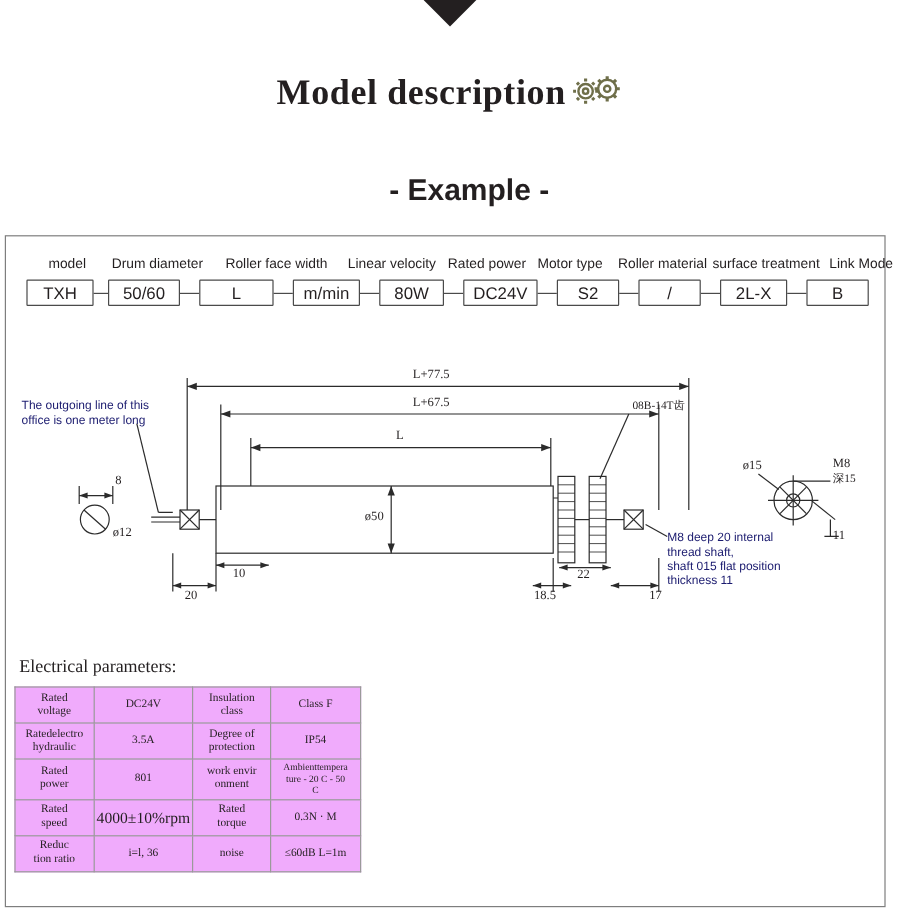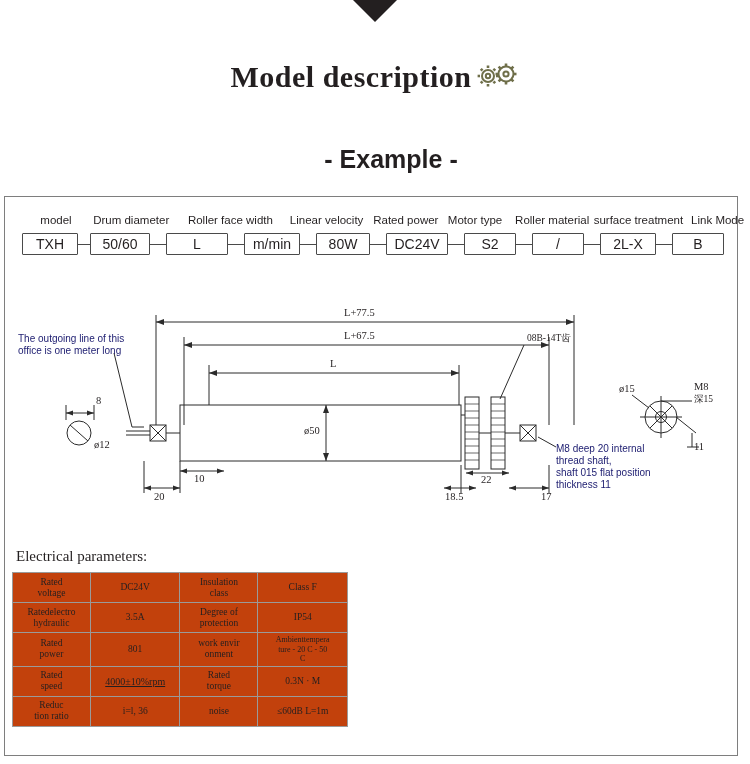--- a/index.html
+++ b/index.html
@@ -145,22 +145,22 @@
     top: 548px;
     font-size: 15px;
     font-family: Liberation Serif, serif;
     color: #231f20;
   }
   table.ep {
     position: absolute;
     left: 12px;
     top: 572px;
     border-collapse: collapse;
-    width: 336px;
-    background: #c2410c;
+    width: 289px;
+    background: #f0abfc;
   }
   table.ep td {
     border: 1px solid #9a9a9a;
     font-size: 9.5px;
     color: #231f20;
     text-align: center;
     vertical-align: middle;
     padding: 2px 2px;
     height: 25px;
     line-height: 11px;
@@ -418,21 +418,21 @@
         <td class="val2">IP54</td>
       </tr>
       <tr>
         <td class="lbl">Rated<br>power</td>
         <td class="val">801</td>
         <td class="lbl2">work envir<br>onment</td>
         <td class="val2" style="font-size:8px;line-height:9.5px;">Ambienttempera<br>ture - 20 C - 50<br>C</td>
       </tr>
       <tr>
         <td class="lbl">Rated<br>speed</td>
-        <td class="val" style="font-size:10px;text-decoration:underline;">4000±10%rpm</td>
+        <td class="val" style="font-size:13px;">4000±10%rpm</td>
         <td class="lbl2">Rated<br>torque</td>
         <td class="val2">0.3N · M</td>
       </tr>
       <tr>
         <td class="lbl">Reduc<br>tion ratio</td>
         <td class="val">i=l, 36</td>
         <td class="lbl2">noise</td>
         <td class="val2">≤60dB  L=1m</td>
       </tr>
     </tbody>

